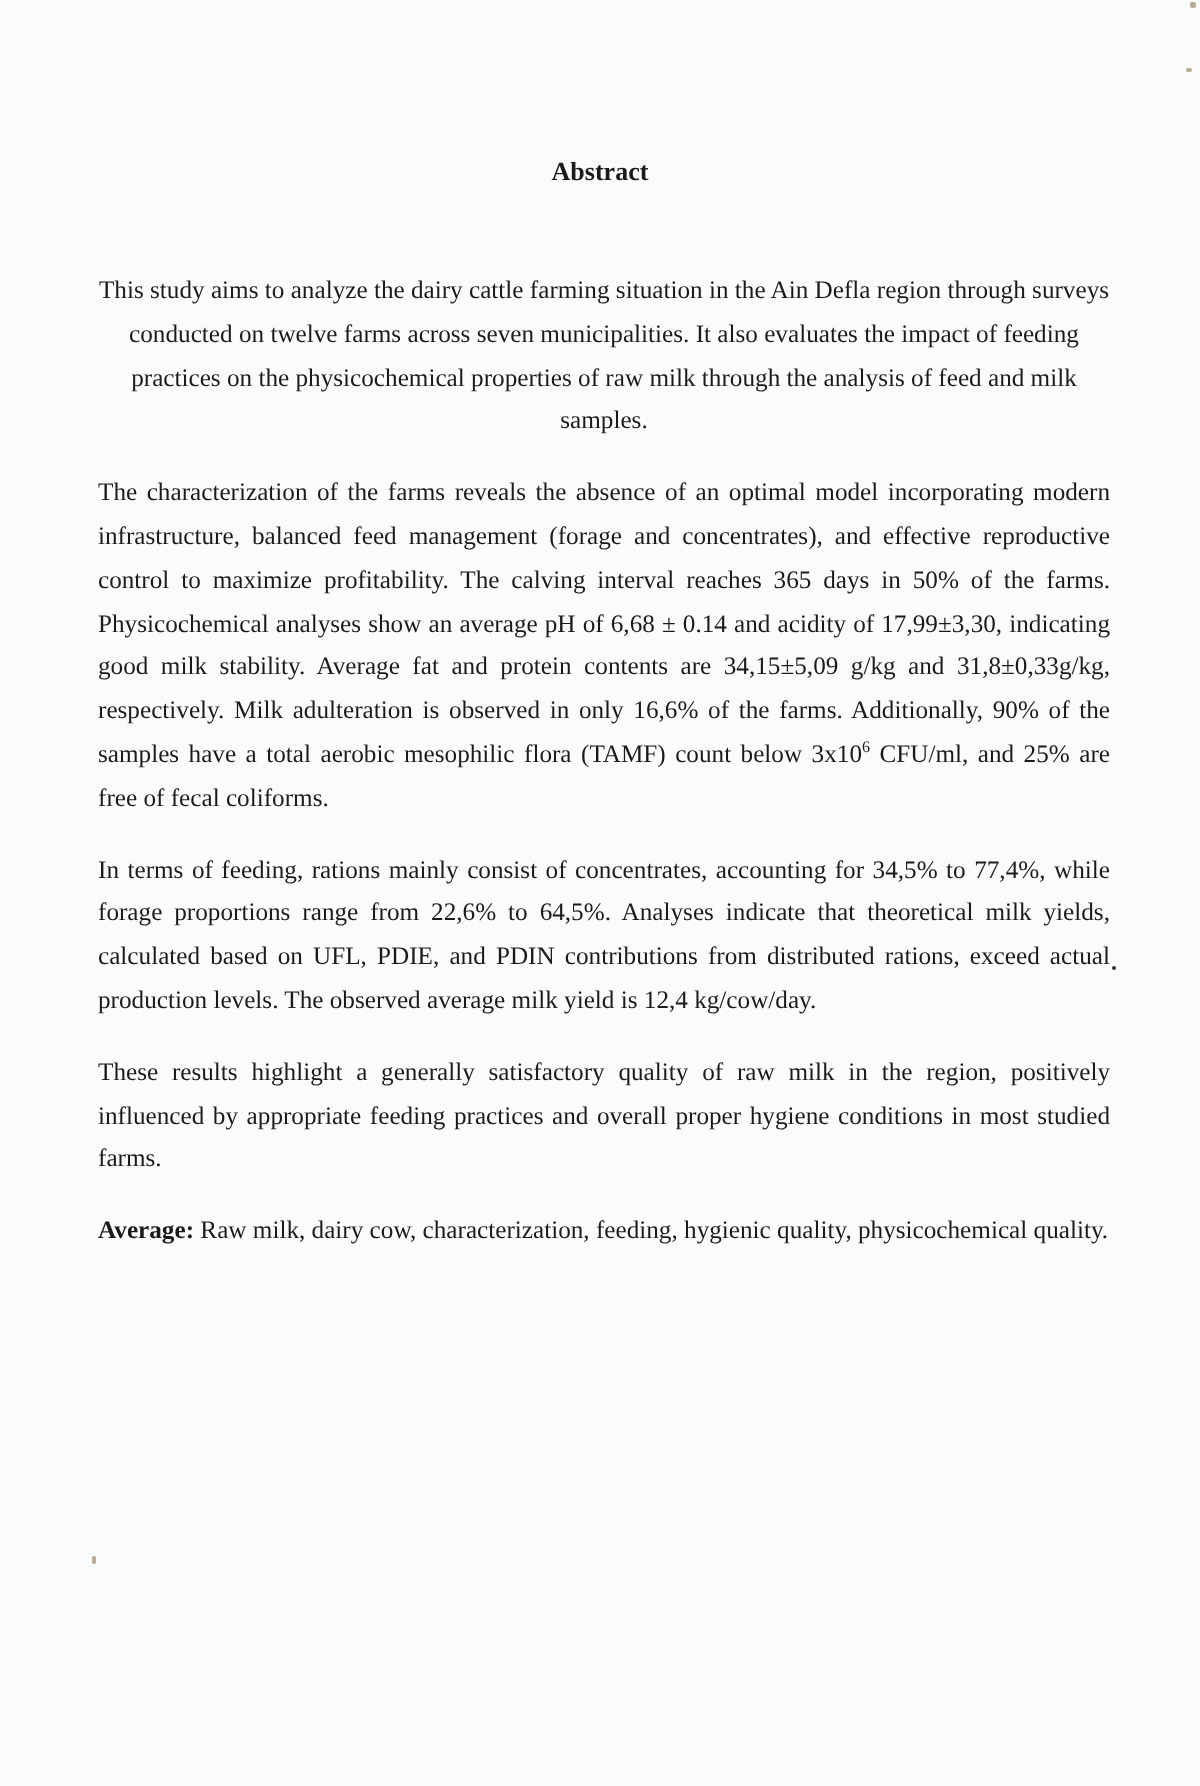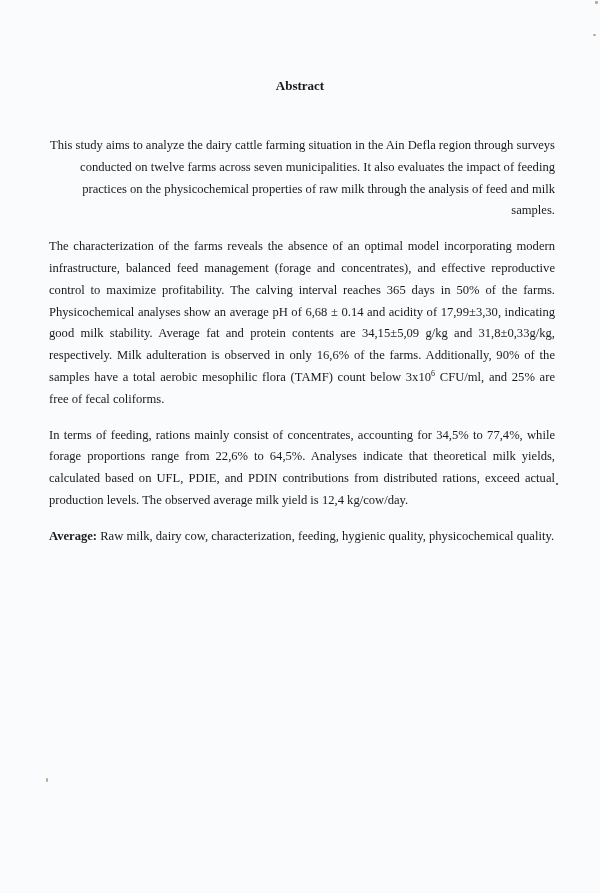--- a/index.html
+++ b/index.html
@@ -36,21 +36,21 @@
       left: 49px;
       top: 135px;
       width: 506px;
       font-size: 12.6px;
       line-height: 21.8px;
     }
     .para {
       margin: 0 0 14px 0;
       text-align: justify;
     }
-    .para.p1 { text-align: right; }
+    .para.p1 { text-align: center; }
     .para.p2 { font-weight: normal; }
     .kw-label { font-weight: bold; }
     sup { font-size: 8px; line-height: 0; vertical-align: 5px; }
     .speck {
       position: absolute;
       background: #b8ab94;
       border-radius: 1px;
     }
     .dot {
       position: absolute;
@@ -66,20 +66,21 @@
 
   <div class="title">Abstract</div>
 
   <div class="body">
     <p class="para p1">This study aims to analyze the dairy cattle farming situation in the Ain Defla region through surveys conducted on twelve farms across seven municipalities. It also evaluates the impact of feeding practices on the physicochemical properties of raw milk through the analysis of feed and milk samples.</p>
 
     <p class="para p2"><span>The characterization of the farms reveals the absence of an optimal model incorporating modern infrastructure, balanced feed management (forage and concentrates), and effective reproductive control to maximize profitability. The calving interval reaches 365 days in 50% of the farms. Physicochemical analyses show an average pH of 6,68 ± 0.14 and acidity of 17,99±3,30, indicating good milk stability. Average fat and protein contents are 34,15±5,09 g/kg and 31,8±0,33g/kg, respectively. Milk adulteration is observed in only 16,6% of the farms. Additionally, 90% of the samples have a total aerobic mesophilic flora (TAMF) count below 3x10</span><sup>6</sup><span>  CFU/ml, and 25% are free of fecal coliforms.</span></p>
 
     <p class="para p3">In terms of feeding, rations mainly consist of concentrates, accounting for 34,5% to 77,4%, while forage proportions range from 22,6% to 64,5%. Analyses indicate that theoretical milk yields, calculated based on UFL, PDIE, and PDIN contributions from distributed rations, exceed actual production levels. The observed average milk yield is 12,4 kg/cow/day.</p>
 
+    <p class="para p4">These results highlight a generally satisfactory quality of raw milk in the region, positively influenced by appropriate feeding practices and overall proper hygiene conditions in most studied farms.</p>
 
     <p class="para p5"><span class="kw-label">Average:</span><span> Raw milk, dairy cow, characterization, feeding, hygienic quality, physicochemical quality.</span></p>
   </div>
 
   <div class="speck" style="left:595px;top:1px;width:3px;height:3px;"></div>
   <div class="speck" style="left:593px;top:34px;width:3px;height:2px;"></div>
   <div class="speck" style="left:46px;top:778px;width:2px;height:4px;"></div>
   <div class="dot" style="left:556px;top:483px;"></div>
 </div>
 

